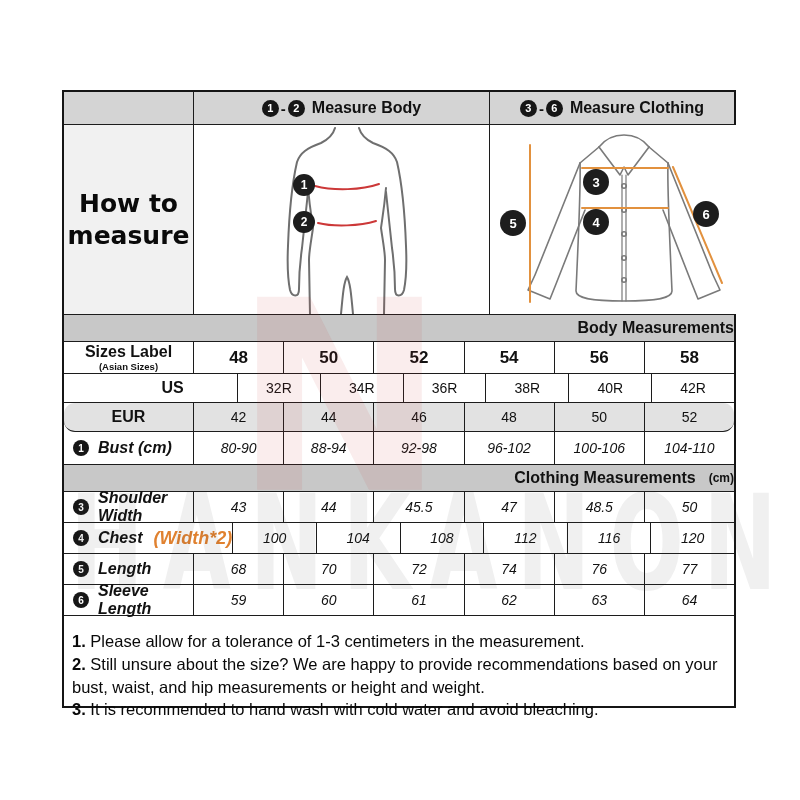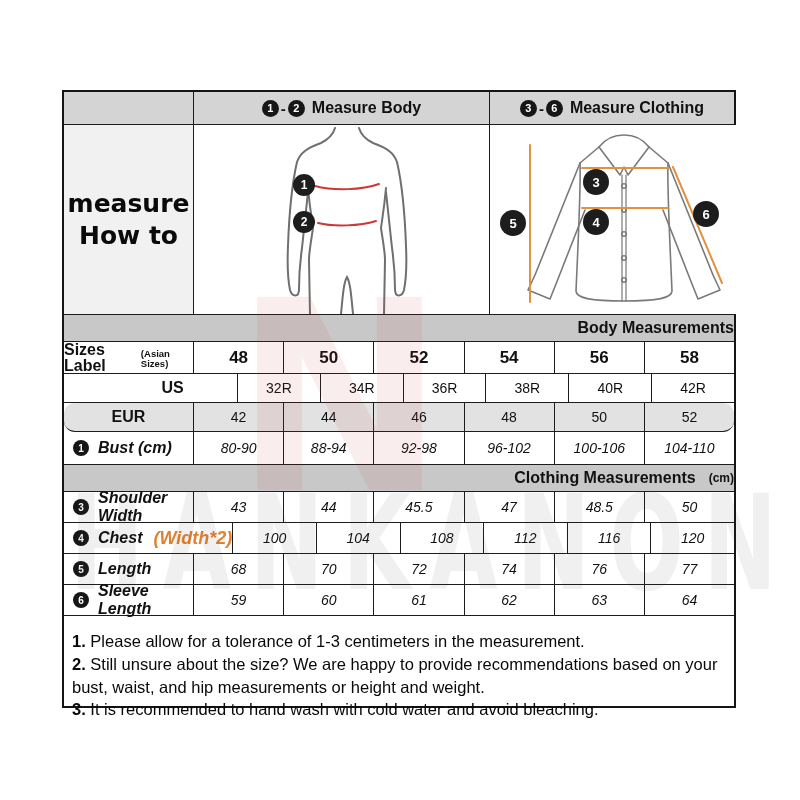--- a/index.html
+++ b/index.html
@@ -34,21 +34,21 @@
   .diag{background:#fff;border-left:1px solid #1c1c1c;}
   
   .band{height:26px;background:#c8c8c8;align-items:center;justify-content:flex-end;display:flex;font-weight:bold;font-size:16px;gap:5px;}
   .band .small{font-size:12px;font-weight:bold;margin-left:8px;}
   
   .r-sizes{height:31px;}
   .r-us{height:28px;padding-left:44px;}
   .r-eur{height:28px;background:#e2e2e2;border-radius:11px;}
   .r-bust{height:32px;}
   .r-cloth{height:30px;}
-  .lbl-center{flex-direction:row;line-height:1;}
+  .lbl-center{flex-direction:column;line-height:1;}
   .lbl-main{font-weight:bold;font-size:16px;}
   .lbl-sub{font-weight:bold;font-size:9.5px;margin-top:2px;}
   .lbl-left{justify-content:flex-start;padding-left:9px;gap:9px;}
   .lbl-italic{font-weight:bold;font-style:italic;font-size:16px;}
   .lbl-note{font-weight:bold;font-style:italic;font-size:18px;color:#e0812f;margin-left:2px;}
   .v-bold{font-weight:bold;font-size:17px;}
   .v-reg{font-size:14px;}
   .v-it{font-size:14px;font-style:italic;}
   
   .notes{flex:1 1 auto;display:block;padding:14px 8px 6px 8px;font-size:16.5px;line-height:1.38;color:#090909;}
@@ -76,22 +76,22 @@
       <div class="cell c-right">
         <span class="badge badge-lg">3</span>
         <span class="dash">-</span>
         <span class="badge badge-lg">6</span>
         <span class="hd-label">Measure Clothing</span>
       </div>
     </div>
 
     <div class="row diagram-row">
       <div class="cell c-label howto">
+        <div>How to</div>
         <div>measure</div>
-        <div>How to</div>
       </div>
 
       <div class="cell c-mid diag">
         <svg width="295" height="188" viewBox="0 0 295 188">
           <g fill="none" stroke="#6f6f6f" stroke-width="2" stroke-linecap="round">
             <path d="M141,2 C139,9 135,13 127,17 C113,22 106,27 103,36 C97,62 95,92 94,120 C93,142 94,154 96,164 C98,171 105,172 105,163 C105,149 106,136 108,122 C110,102 112,86 114,66"></path>
             <path d="M114,62 C116,84 118,94 119,102 C117,116 115,126 115,134 L116,188"></path>
             <path d="M165,2 C167,9 171,13 179,17 C193,22 200,27 203,36 C209,62 211,92 212,120 C213,142 212,154 210,164 C208,171 201,172 201,163 C201,149 200,136 198,122 C196,102 194,86 192,66"></path>
             <path d="M192,62 C190,84 188,94 187,102 C189,116 191,126 191,134 L190,188"></path>
             <path d="M147,188 C149,166 150,156 153,151 C156,156 157,166 159,188"></path>

